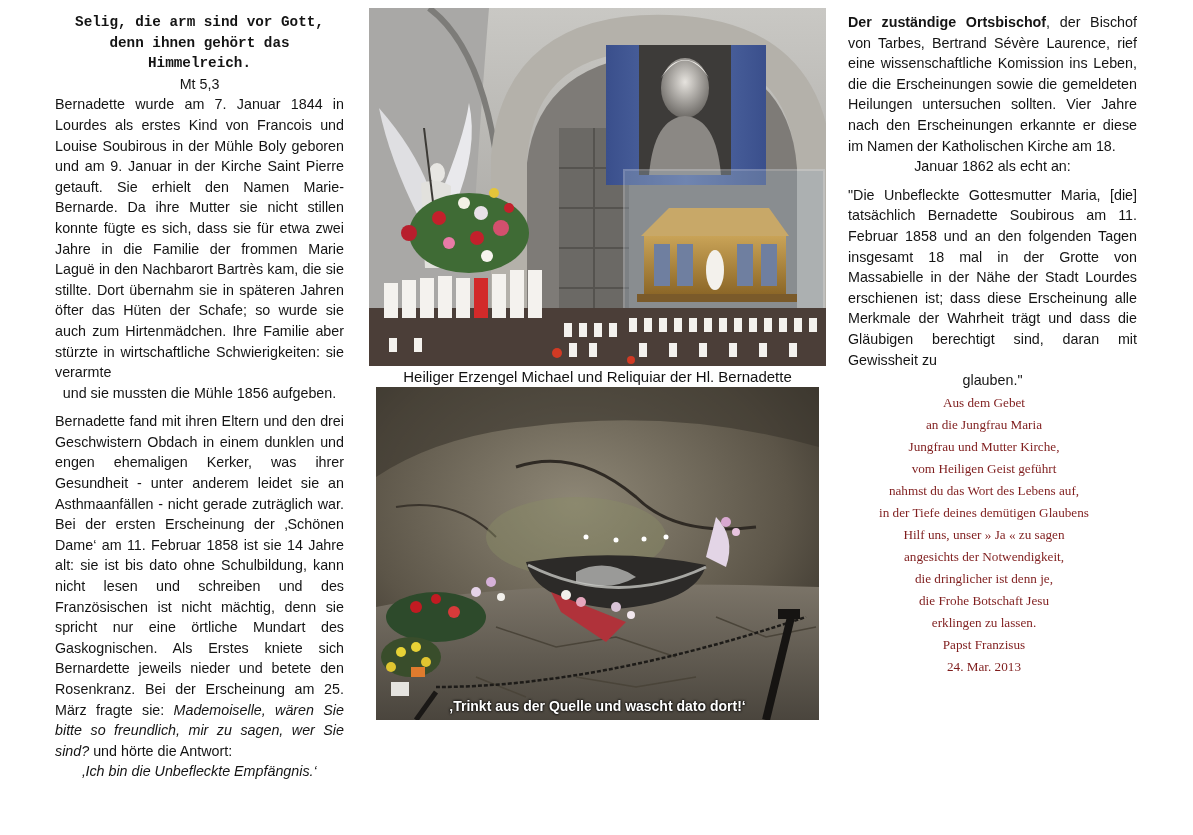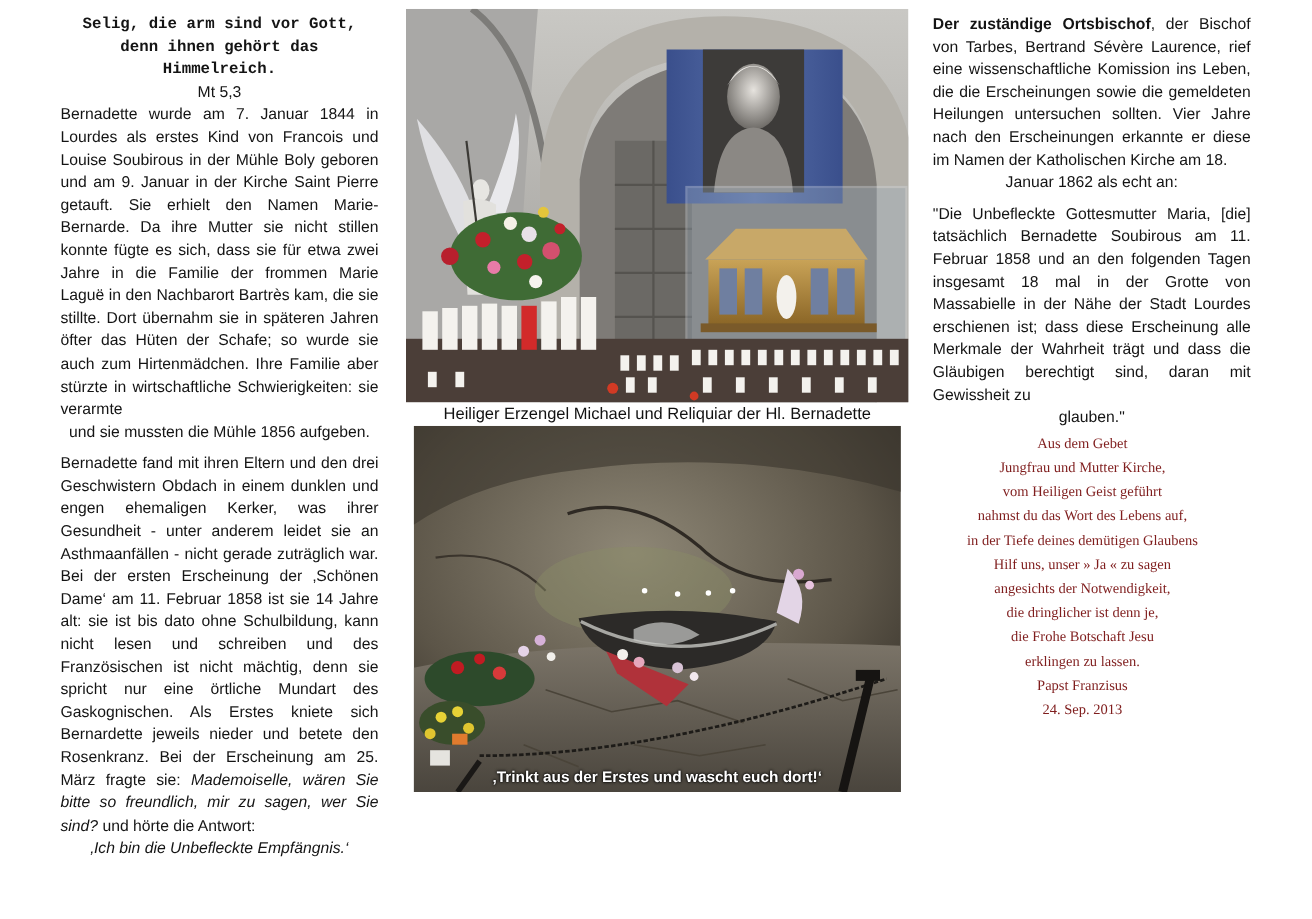--- a/index.html
+++ b/index.html
@@ -229,40 +229,41 @@
       <circle cx="350" cy="135" r="5" fill="#d8a8d0"></circle>
         <circle cx="360" cy="145" r="4" fill="#e8c4df"></circle>
     </g>
 
     <path d="M40 333 L60 305" stroke="#1a1816" stroke-width="5"></path>
     <path d="M60 300 Q220 300 430 230" stroke="#1d1b18" stroke-width="2.5" fill="none" stroke-dasharray="4 2"></path>
     <path d="M415 230 L390 333" stroke="#161412" stroke-width="8"></path>
     <rect x="402" y="222" width="22" height="10" fill="#161412"></rect>
   </svg>
 </div>
-<div class="caption2">‚Trinkt aus der Erstes und wascht euch dort!‘</div>
+<div class="caption2">‚Trinkt aus der Quelle und wascht dato dort!‘</div>
 
 <div class="col right">
   <div class="just">
     <p><b>Der zuständige Ortsbischof</b><span>, der Bischof von Tarbes, Bertrand Sévère Laurence, rief eine wissenschaftliche Komission ins Leben, die die Erscheinungen sowie die gemeldeten Heilungen untersuchen sollten. Vier Jahre nach den Erscheinungen erkannte er diese im Namen der Katholischen Kirche am 18.</span></p>
   </div>
   <div class="lastc">Januar 1862 als echt an:</div>
   <div class="gap"></div>
   <div class="just">
     <p>"Die Unbefleckte Gottesmutter Maria, [die] tatsächlich Bernadette Soubirous am 11. Februar 1858 und an den folgenden Tagen insgesamt 18 mal in der Grotte von Massabielle in der Nähe der Stadt Lourdes erschienen ist; dass diese Erscheinung alle Merkmale der Wahrheit trägt und dass die Gläubigen berechtigt sind, daran mit Gewissheit zu</p>
   </div>
   <div class="lastc">glauben."</div>
 </div>
 
 <div class="prayer">
   <div>Aus dem Gebet</div>
+  <div>an die Jungfrau Maria</div>
   <div>Jungfrau und Mutter Kirche,</div>
   <div>vom Heiligen Geist geführt</div>
   <div>nahmst du das Wort des Lebens auf,</div>
   <div>in der Tiefe deines demütigen Glaubens</div>
   <div>Hilf uns, unser » Ja « zu sagen</div>
   <div>angesichts der Notwendigkeit,</div>
   <div>die dringlicher ist denn je,</div>
   <div>die Frohe Botschaft Jesu</div>
   <div>erklingen zu lassen.</div>
   <div>Papst Franzisus</div>
-  <div>24. Sep. 2013</div>
+  <div>24. Mar. 2013</div>
 </div>
 
 </body></html>

